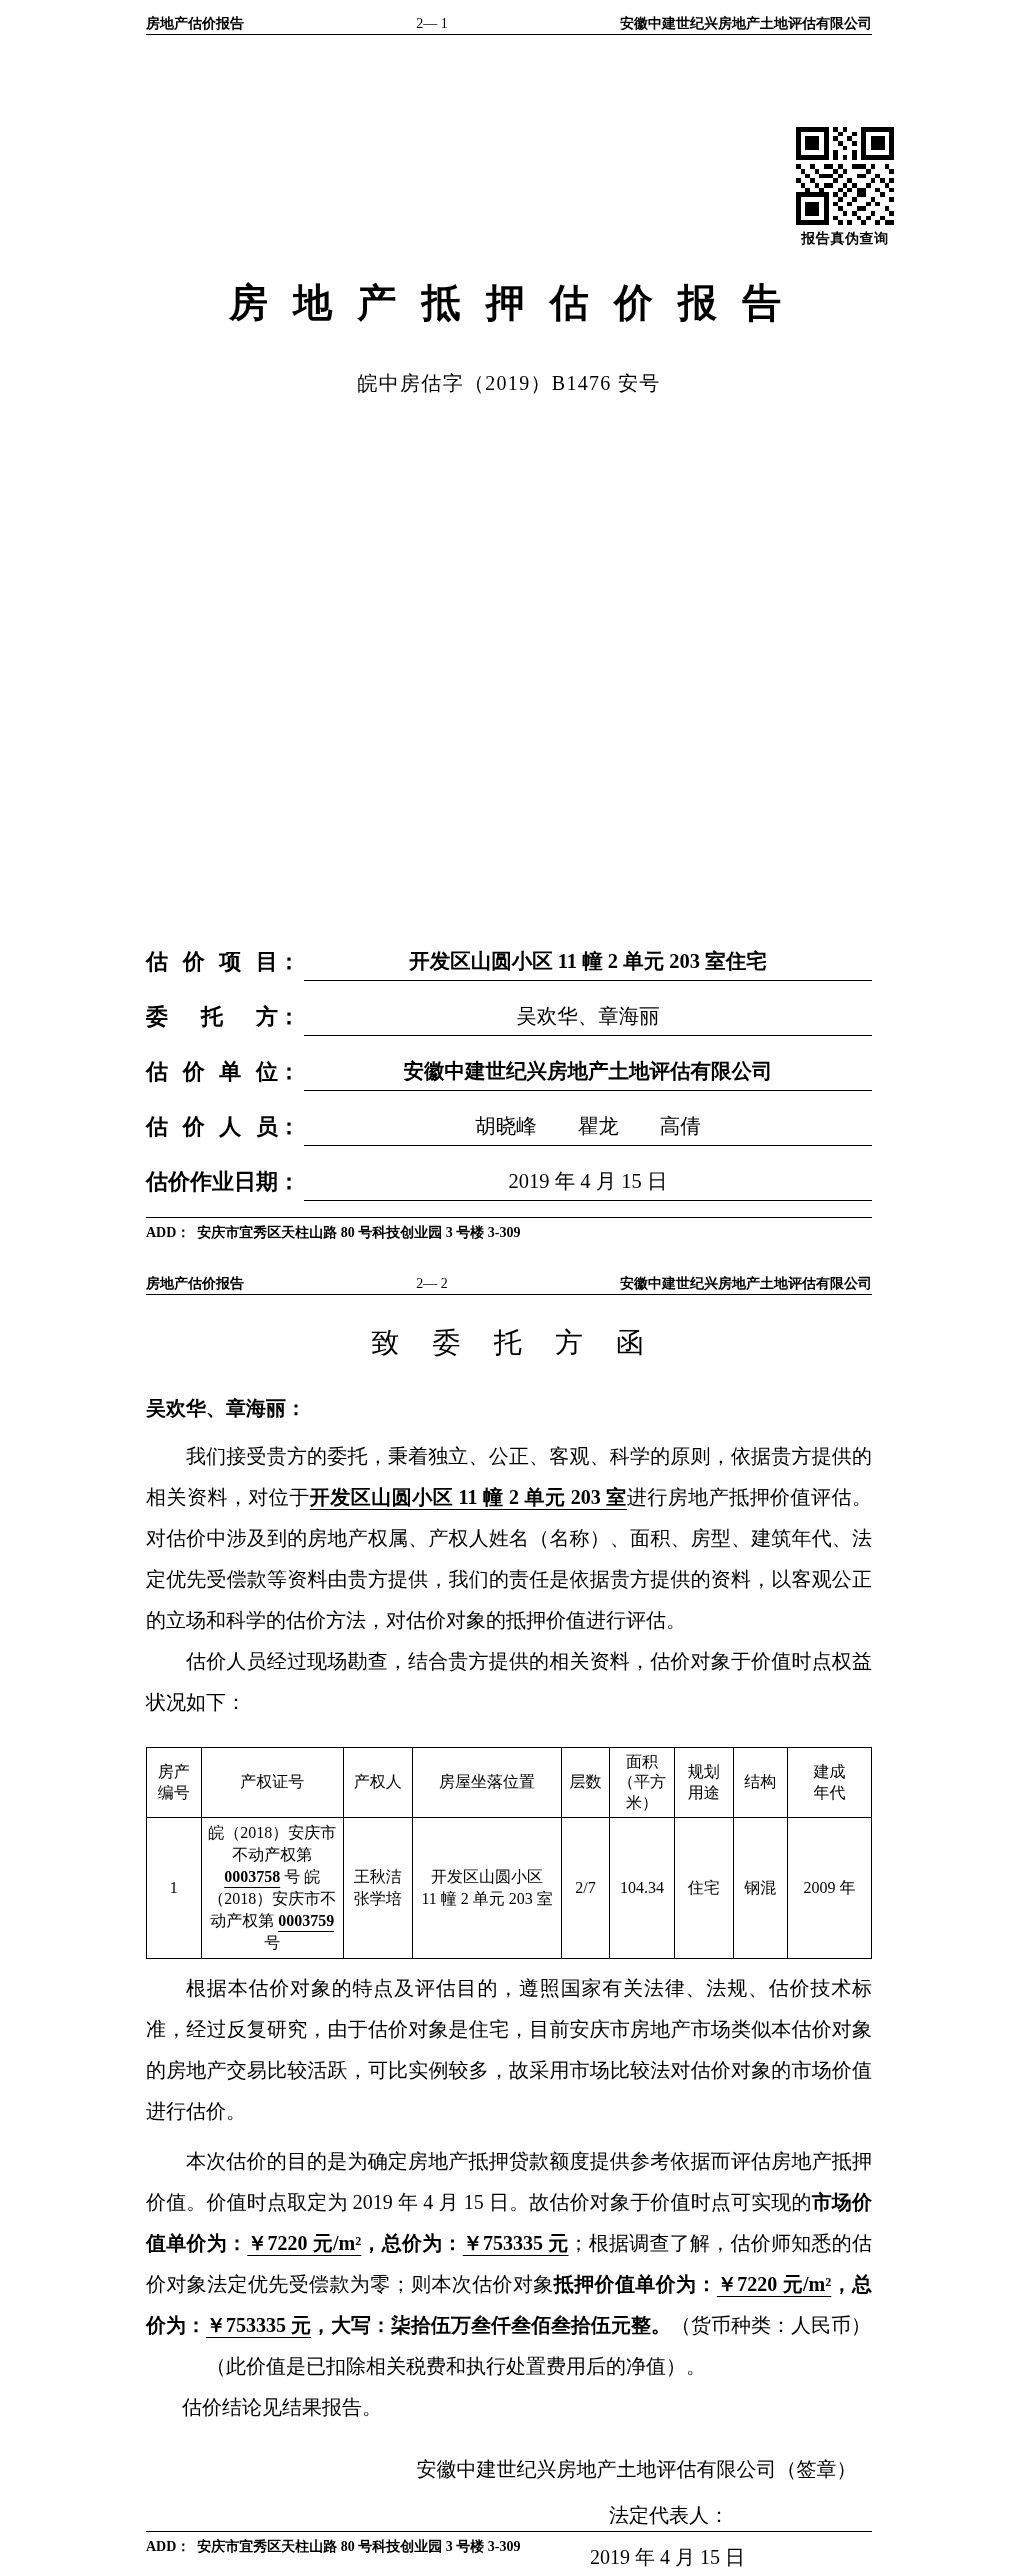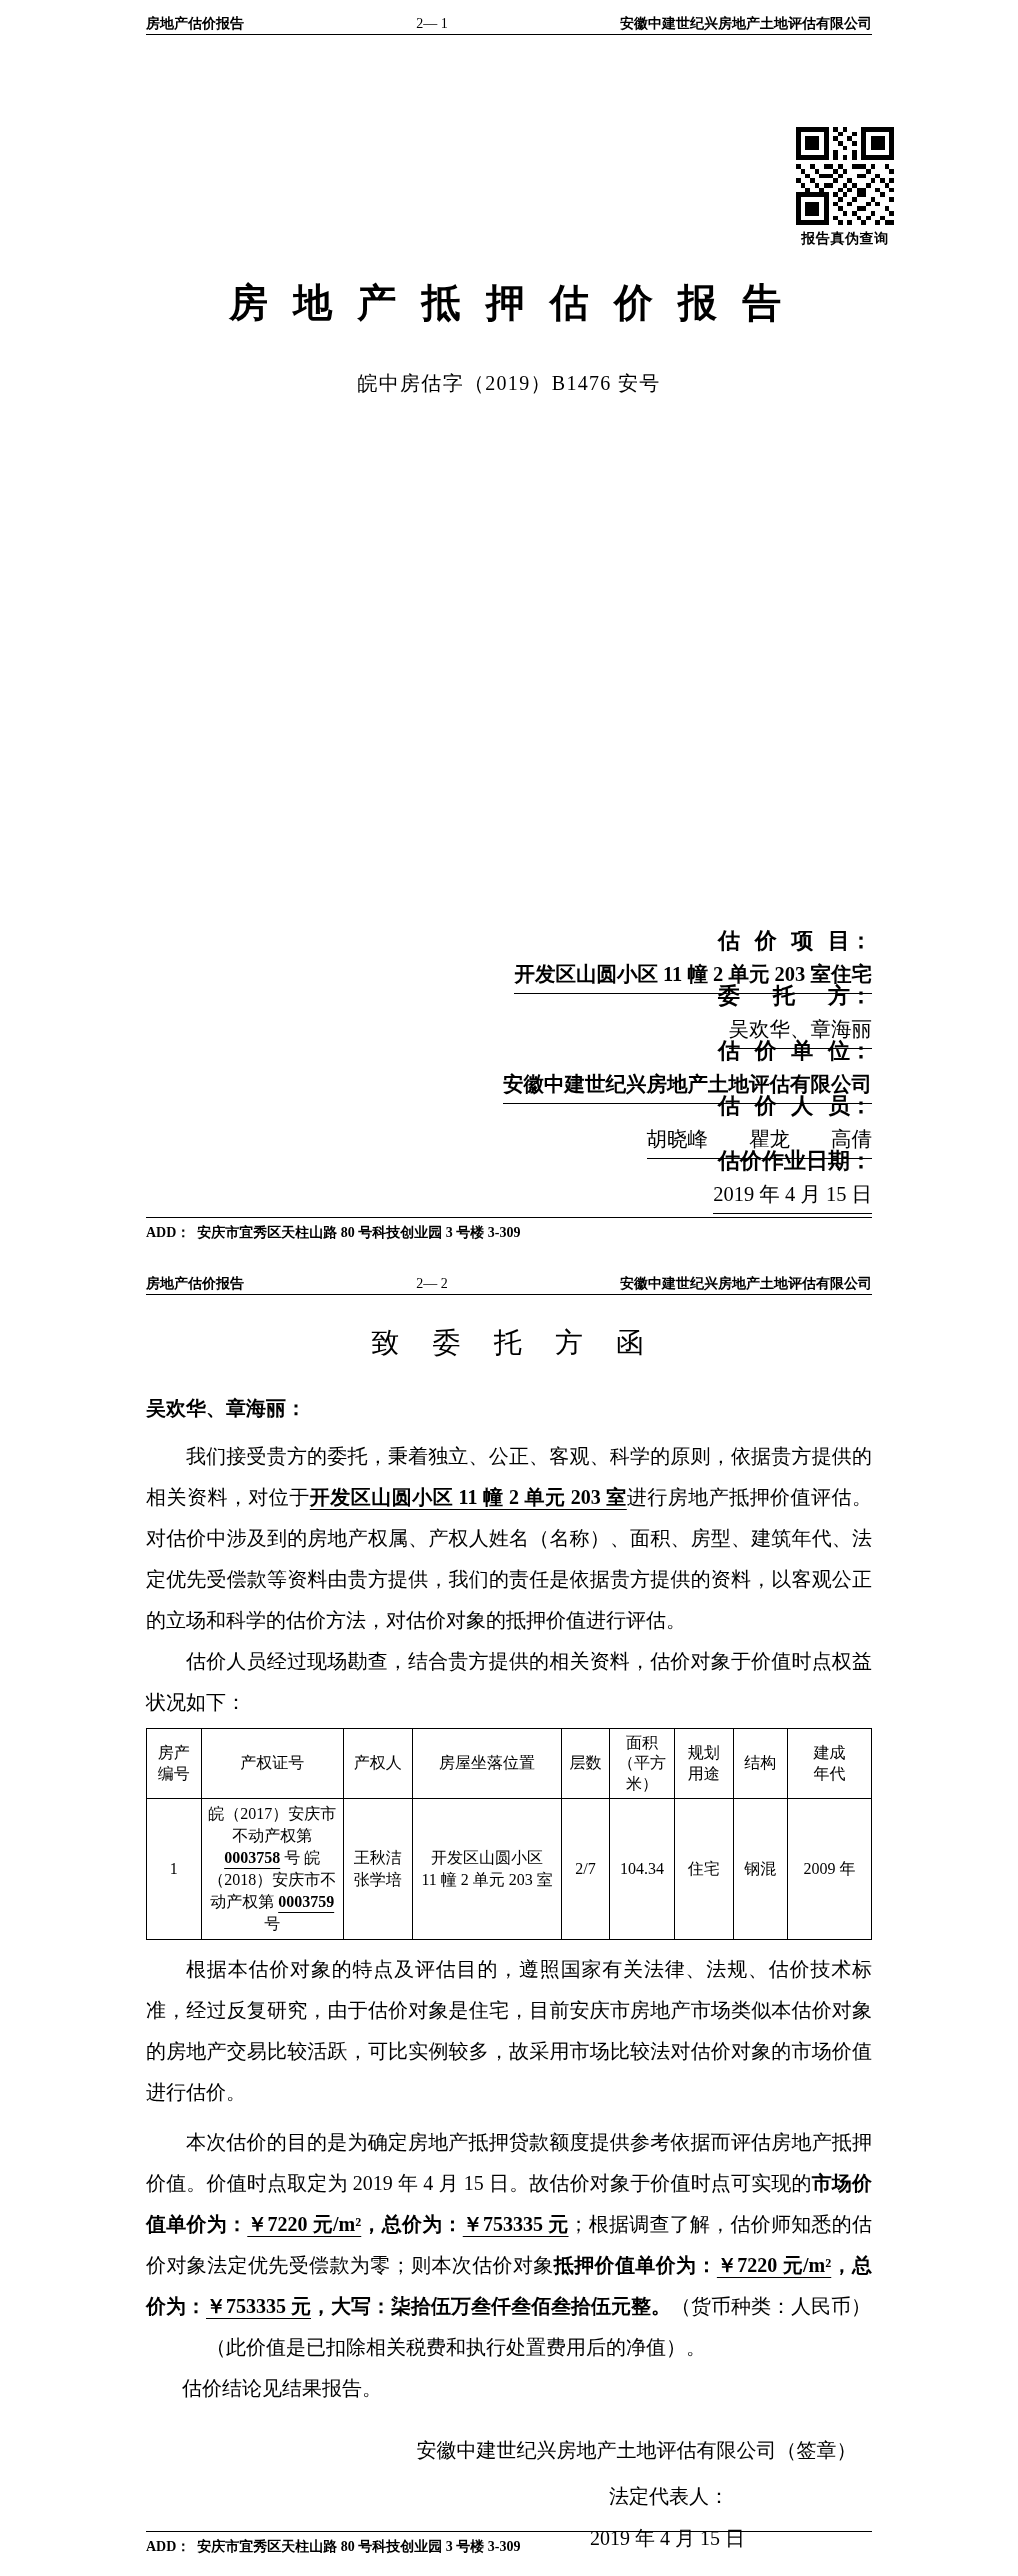--- a/index.html
+++ b/index.html
@@ -19,39 +19,39 @@
 
   
   .qr-wrap { width:98px; margin-left:auto; margin-right:-22px; }
   .qr { display:block; }
   .qr-caption { font-weight:bold; font-size:14px; text-align:center; margin-top:5.1px; white-space:nowrap; letter-spacing:0.6px; }
 
   
   .title { font-size:39px; font-weight:bold; text-align:center; letter-spacing:7.7px; white-space:nowrap; }
   .docno { font-size:20px; text-align:center; letter-spacing:1.3px; }
 
-  .form-row { display:flex; align-items:flex-end; height:55px; font-size:22px;flex-direction:column; }
+  .form-row { display:flex; align-items:flex-end; height:55px; font-size:22px; }
   .form-label { font-weight:bold; padding-bottom:3.9px; white-space:nowrap; }
   .fl-text { display:inline-block; width:132px; text-align:justify; text-align-last:justify; }
   .form-value { flex:1; border-bottom:1.3px solid #000; text-align:center; font-size:20.5px; padding-bottom:5.1px; margin-left:3.9px; white-space:pre; }
   .fv-bold { font-weight:bold; }
 
   
   .letter-title { font-size:28px; font-weight:normal; text-align:center; letter-spacing:2.6px; }
   .salutation { margin-top:33px; font-size:20px; font-weight:bold; }
   .para { font-size:20px; line-height:41px; text-align:justify; text-indent:2em; }
   .mt22 { margin-top:14px; }
   .mt14 { margin-top:9px; }
   .indent3 { text-indent:3em; }
   .indent18 { text-indent:1.8em; }
   .rb { font-weight:bold; }
   .ru { text-decoration:underline; text-underline-offset:4.5px; text-decoration-thickness:1.3px; }
 
   
-  .ptable { width:100%; border-collapse:collapse; margin-top:5px; table-layout:fixed;font-family:Liberation Serif, serif; }
+  .ptable { width:100%; border-collapse:collapse; margin-top:24px; table-layout:fixed;font-family:Liberation Serif, serif; }
   .ptable th,.ptable td { border:1.3px solid #000; text-align:center; vertical-align:middle;
         font-weight:normal; font-size:16px; padding:3.9px 3.2px; }
   .ptable th { line-height:20.5px; white-space:pre-line; }
   .ptable td { line-height:22px; }
   .pre { white-space:pre-line; }
 
   
   .sig-company { margin-top:28px; font-size:20px; text-align:right; padding-right:15.4px; }
   .sig-legal   { margin-top:19px; font-size:20px; text-align:right; padding-right:143px; }
   .sig-date    { margin-top:15.4px; font-size:20px; text-align:right; padding-right:127px; }
@@ -252,21 +252,21 @@
           <th>规划
 用途</th>
           <th>结构</th>
           <th>建成
 年代</th>
         </tr>
       </thead>
       <tbody>
         <tr>
           <td>1</td>
-          <td><span>皖（2017）安庆市不动产权第 </span><span class="rb ru">0003758</span><span> 号 皖（2018）安庆市不动产权第 </span><span class="rb ru">0003759</span><span> 号</span></td>
+          <td><span>皖（2018）安庆市不动产权第 </span><span class="rb ru">0003758</span><span> 号 皖（2018）安庆市不动产权第 </span><span class="rb ru">0003759</span><span> 号</span></td>
           <td class="pre">王秋洁
 张学培</td>
           <td class="pre">开发区山圆小区
 11 幢 2 单元 203 室</td>
           <td>2/7</td>
           <td>104.34</td>
           <td>住宅</td>
           <td>钢混</td>
           <td>2009 年</td>
         </tr>

